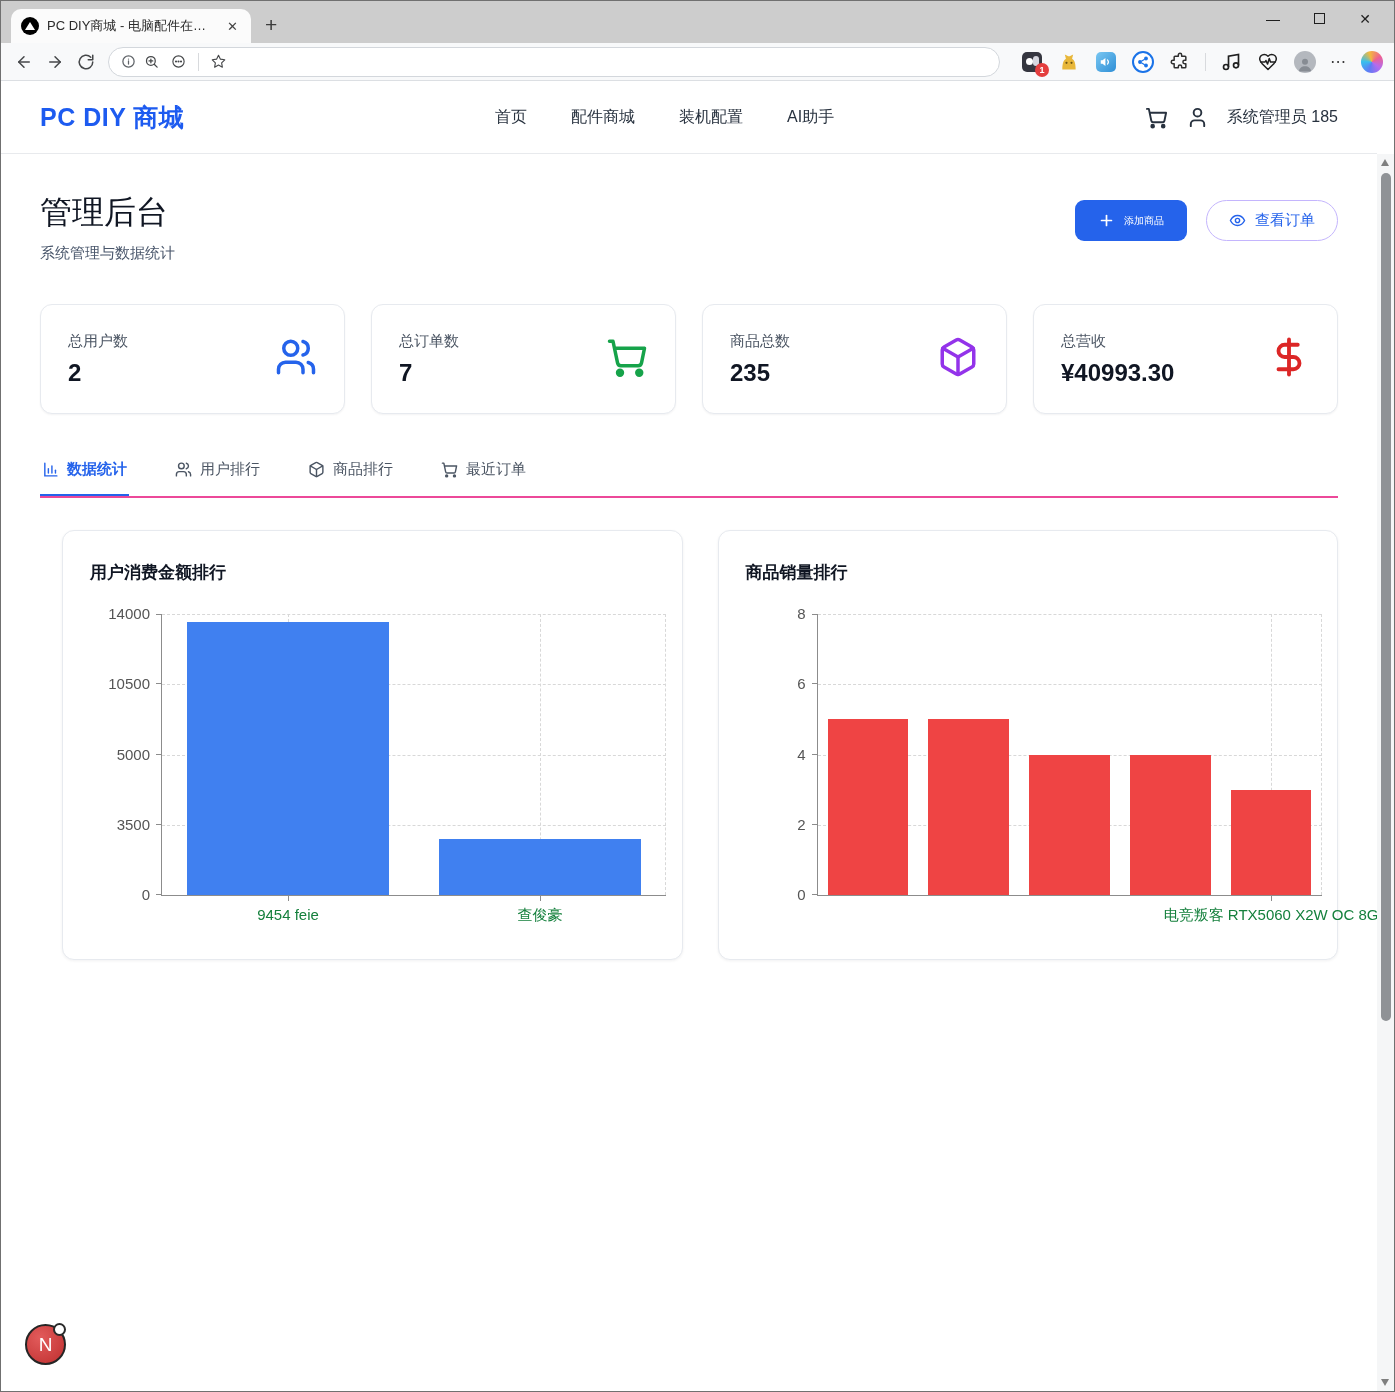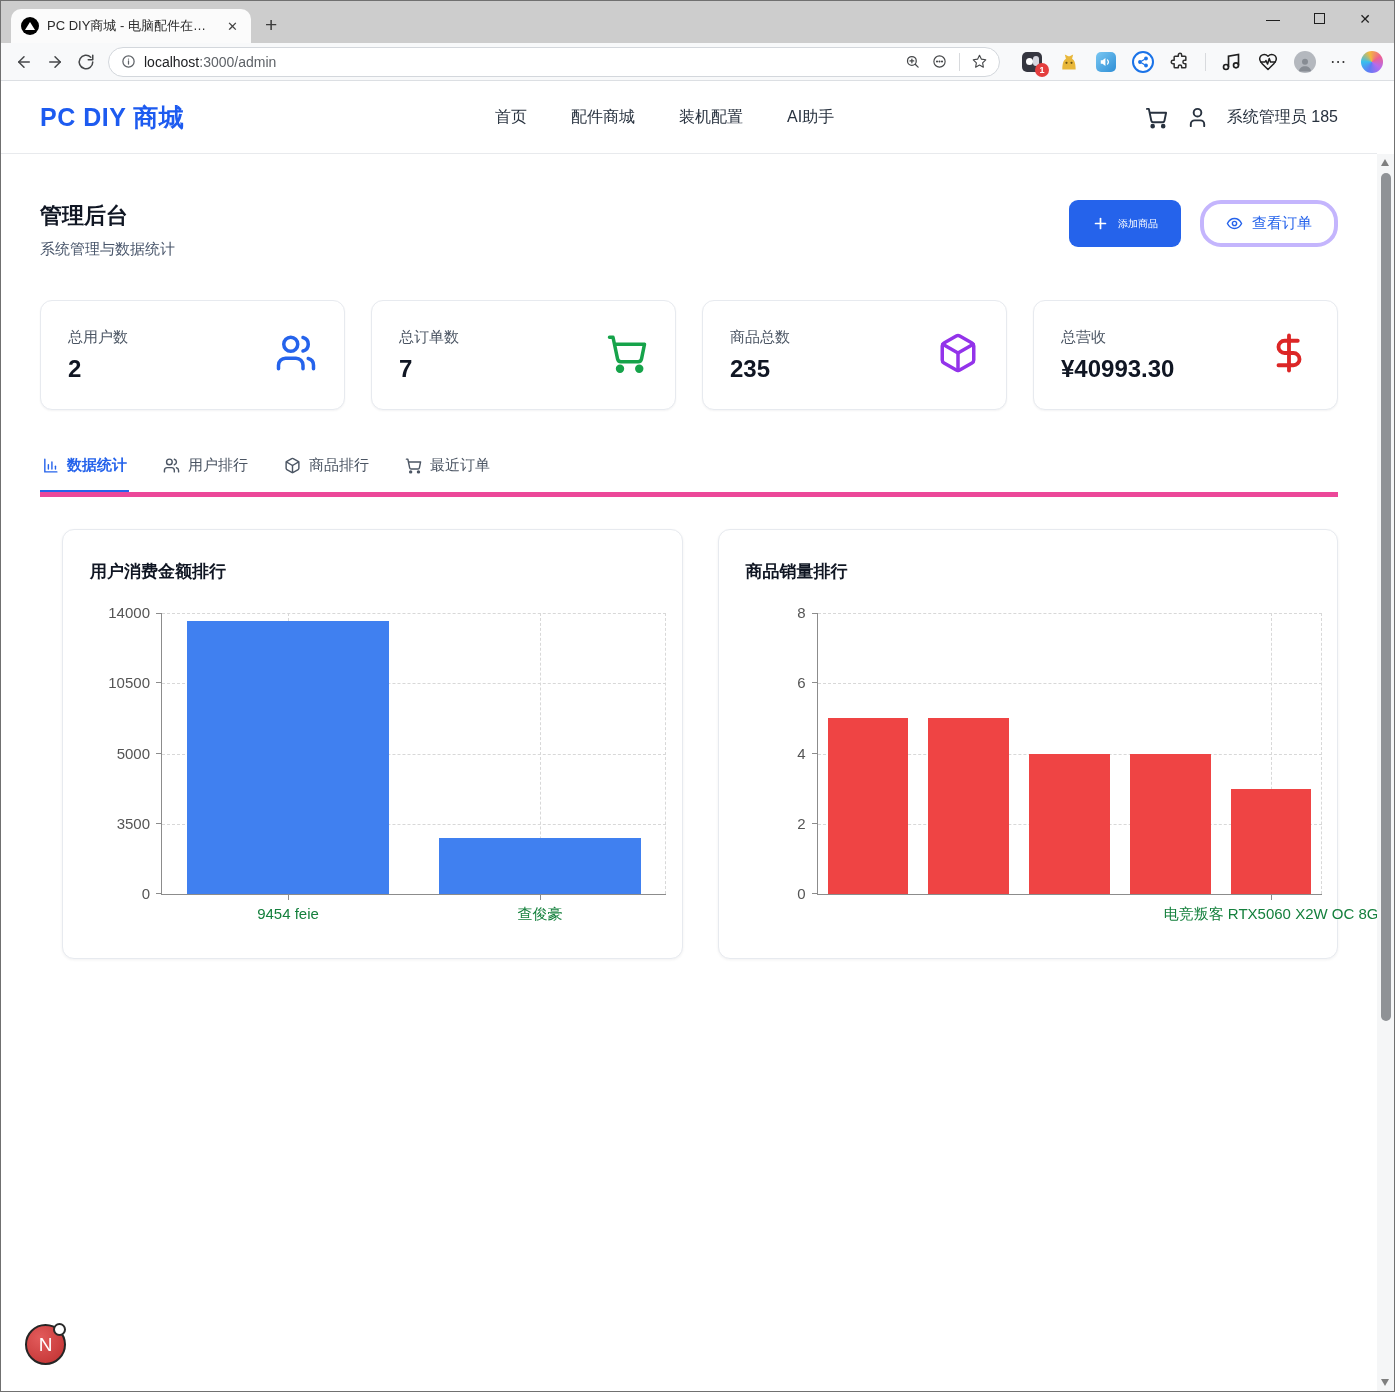--- a/index.html
+++ b/index.html
@@ -49,34 +49,34 @@
   .siteheader { height:73px; border-bottom:1px solid #e8eaed; display:flex; align-items:center; padding:0 39px; }
   .logo { font-size:25px; font-weight:800; color:#1d5bf0; letter-spacing:.5px; white-space:nowrap; }
   .mainnav { flex:1; display:flex; justify-content:center; gap:44px; }
   .mainnav a { font-size:16px; color:#28323f; text-decoration:none; white-space:nowrap; }
   .hdr-right { display:flex; align-items:center; gap:18px; color:#28323f; }
   .hdr-right svg { width:23px; height:23px; }
   .hdr-user { font-size:16px; white-space:nowrap; }
 
   .content { padding:0 39px; }
   .pagehead { margin-top:37px; display:flex; justify-content:space-between; align-items:flex-start; }
-  .pagehead h1 { font-size:22px; font-weight:700; color:#101623;margin-top:10px; }
+  .pagehead h1 { font-size:32px; font-weight:400; color:#101623; }
   .pagehead .sub { font-size:15px; color:#49566b; margin-top:9px; }
   .headbtns { display:flex; gap:19px; margin-top:9px; }
   .btn-primary { display:flex; align-items:center; gap:9px; background:#2563eb; color:#fff; font-size:10px; border:none; border-radius:9px; padding:11px 23px; }
-  .btn-outline { display:flex; align-items:center; gap:9px; background:#fff; color:#2563eb; font-size:15px; border:4px solid #c4b5fd; border-radius:21px; padding:10px 22px; }
+  .btn-outline { display:flex; align-items:center; gap:9px; background:#fff; color:#2563eb; font-size:15px; border:1px solid #c4b5fd; border-radius:21px; padding:10px 22px; }
   .btn-primary svg,.btn-outline svg { width:17px; height:17px; }
 
   .stats { display:flex; gap:26px; margin-top:41px; }
   .stat { flex:1; height:110px; border:1px solid #e7eaef; border-radius:12px; box-shadow:0 1px 2px rgba(16,24,40,.05); padding:25px 27px; display:flex; justify-content:space-between; align-items:center; background:#fff; }
   .stat .lbl { font-size:15px; color:#4b5563; }
   .stat .val { font-size:24px; font-weight:bold; color:#101623; margin-top:8px; }
   .stat .ic svg { width:42px; height:42px; }
 
-  .tabsrow { margin-top:44px; border-bottom:5px solid #ec4899; display:flex; gap:32px; }
+  .tabsrow { margin-top:44px; border-bottom:2px solid #ec4899; display:flex; gap:44px; }
   .tab { display:flex; align-items:center; gap:8px; font-size:15px; color:#4b5563; padding:2px 2px 15px; border-bottom:2.5px solid transparent; }
   .tab svg { width:17px; height:17px; }
   .tab.active { color:#2563eb; border-bottom-color:#2563eb; font-weight:bold; }
 
   .charts { display:flex; gap:35px; margin-top:32px;padding-left:22px; }
   .chartcard { flex:1; height:430px; border:1px solid #e7eaef; border-radius:12px; box-shadow:0 1px 3px rgba(16,24,40,.06); position:relative; background:#fff; }
   .chartcard h3 { font-size:17px; font-weight:bold; color:#101623; position:absolute; left:27px; top:30px; }
   .plot { position:absolute; left:98px; top:83px; width:505px; height:282px; border-left:1px solid #8c8c8c; border-bottom:1px solid #8c8c8c; }
   .gridline-h { position:absolute; left:0; width:100%; border-top:1px dashed #d8d8d8; }
   .gridline-v { position:absolute; top:0; height:100%; border-left:1px dashed #d8d8d8; }
@@ -135,21 +135,20 @@
           <path d="M21 12a9 9 0 1 1-2.64-6.36"></path>
           <path d="M21 3v6h-6"></path>
         </svg>
     </div>
     <div class="urlbar">
       <svg viewBox="0 0 24 24" fill="none" stroke="currentColor" stroke-width="2" stroke-linecap="round">
           <circle cx="12" cy="12" r="9"></circle>
           <path d="M12 8h.01"></path>
           <path d="M12 11v5"></path>
         </svg>
-      <div class="urltext"><span class="host">localhost</span><span class="rest">:3000/admin</span></div>
       <div class="url-right">
         <svg viewBox="0 0 24 24" fill="none" stroke="#454749" stroke-width="2" stroke-linecap="round">
             <circle cx="11" cy="11" r="7"></circle>
             <path d="m21 21-4.3-4.3"></path>
             <path d="M8 11h6"></path>
             <path d="M11 8v6"></path>
           </svg>
         <svg viewBox="0 0 24 24" fill="none" stroke="#454749" stroke-width="1.8">
             <circle cx="12" cy="12" r="9"></circle>
             <circle cx="8" cy="12" r="0.8" fill="#454749"></circle>

